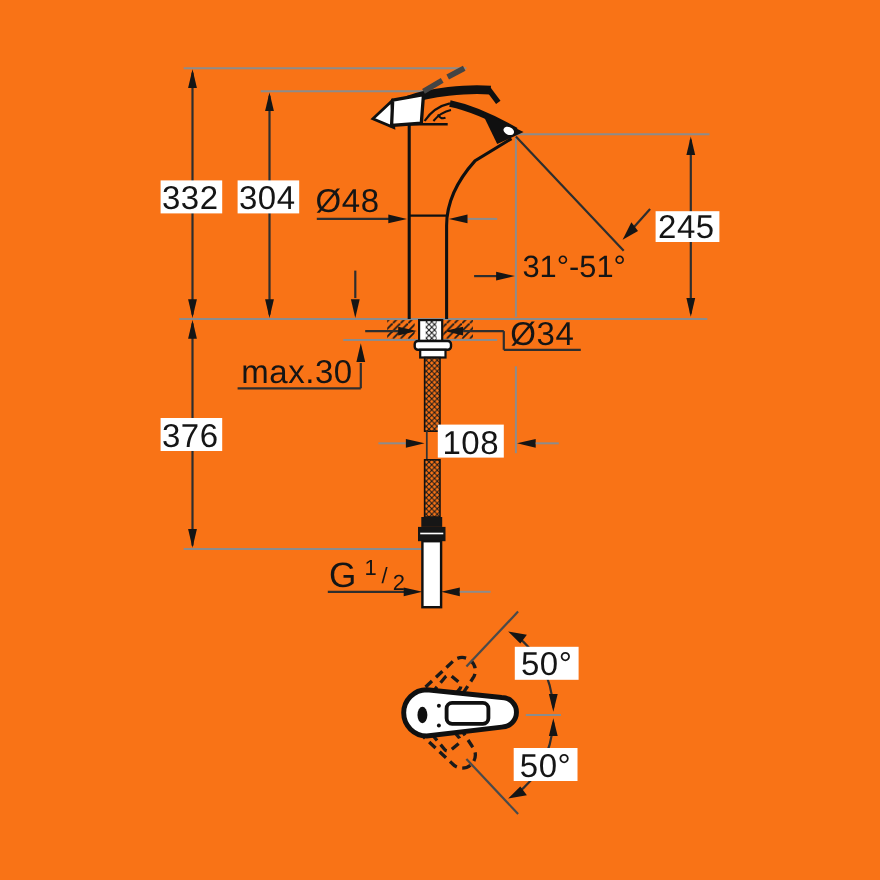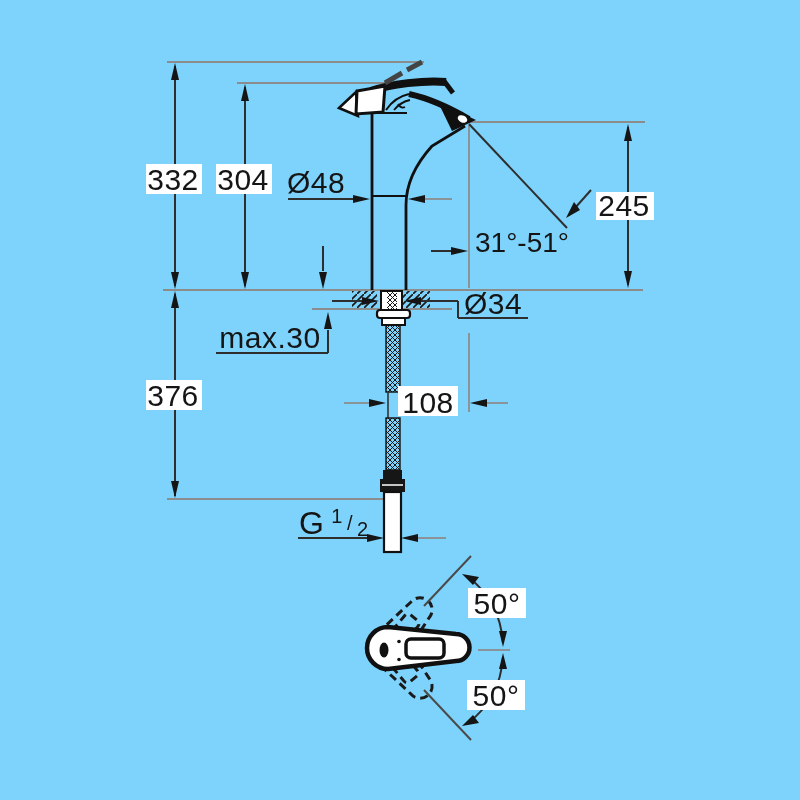--- a/index.html
+++ b/index.html
@@ -1,16 +1,16 @@
 <!DOCTYPE html>
 <html><head>
 <meta charset="utf-8">
 <style>
   html,body{margin:0;padding:0;background:#ffffff;}
-  .sheet{position:relative;width:800px;height:800px;background:#7dd3fc;overflow:hidden;
+  .sheet{position:relative;width:800px;height:800px;background:#f97316;overflow:hidden;
          font-family:"Liberation Sans", sans-serif;}
   svg{display:block;}
   text{font-family:"Liberation Sans","DejaVu Sans",sans-serif;fill:#151515;}
   .dimnum{font-size:30px;letter-spacing:0.5px;}
   .dimnum-sm{font-size:28px;}
   .gsize{font-size:32px;}
   .gfrac{font-size:20px;}
 </style>
 </head>
 <body>

